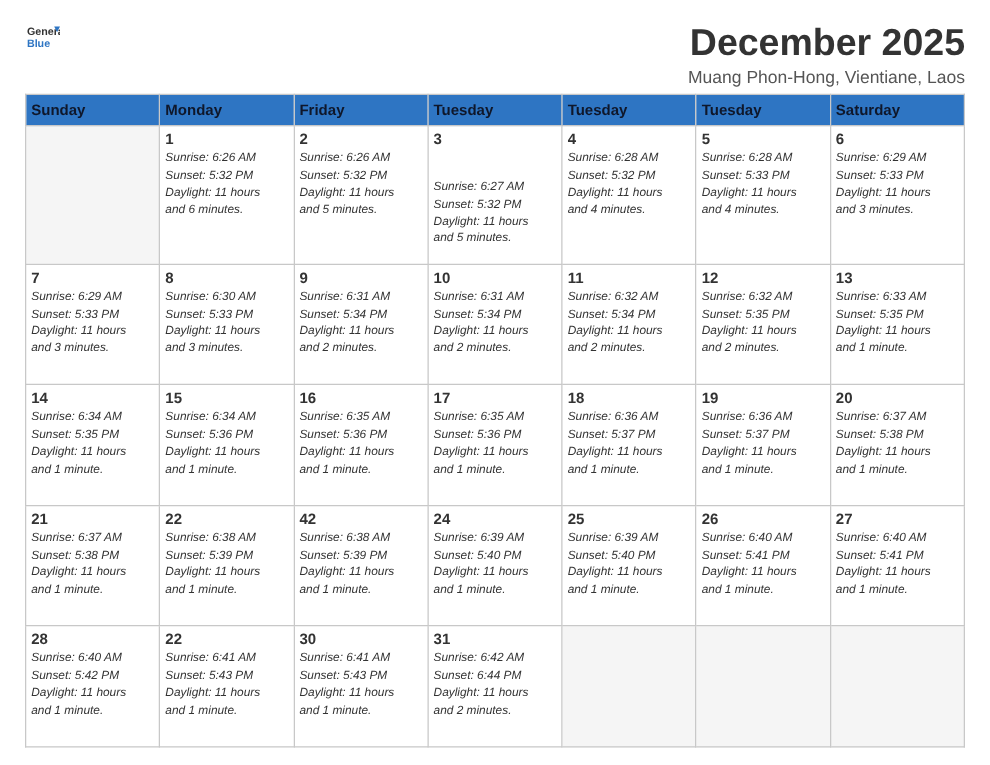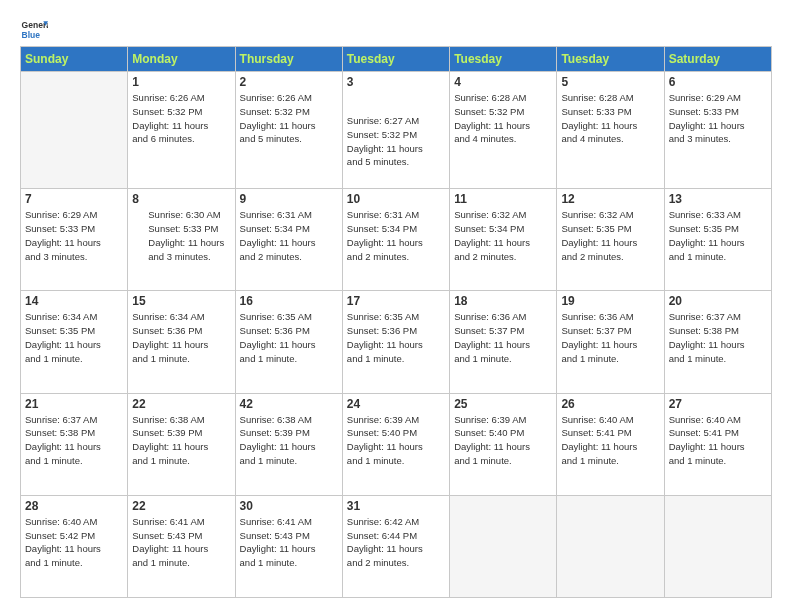--- a/index.html
+++ b/index.html
@@ -47,21 +47,21 @@
       margin-top: 2px;
     }
     .calendar {
       flex: 1;
       border-collapse: collapse;
       width: 100%;
       table-layout: fixed;
     }
     .calendar th {
       background: #2e75c3;
-      color: #bef264;
+      color: #0f172a;
       font-size: 12px;
       font-weight: bold;
       padding: 5px 4px;
       text-align: left;
       border: 1px solid #c8c8c8;
     }
     .calendar td {
       border: 1px solid #c8c8c8;
       vertical-align: top;
       padding: 3px 4px;
@@ -76,42 +76,47 @@
     .day-num {
       font-size: 12px;
       font-weight: bold;
       color: #333;
       margin-bottom: 2px;
     }
     .day-detail {
       font-size: 9.5px;
       color: #333;
       line-height: 1.45;
+      font-style: italic;
     }
   </style>
 </head>
 <body>
 
 <div class="page">
   <div class="header">
     <div class="logo">
       <svg class="logo-icon" viewBox="0 0 36 28">
         <text x="2" y="13" font-size="11" font-weight="bold" fill="#333" font-family="Arial">General</text>
         <text x="2" y="25" font-size="11" font-weight="bold" fill="#2e75c3" font-family="Arial">Blue</text>
         <polygon points="30,4 36,4 33,10" fill="#2e75c3"></polygon>
       </svg>
     </div>
+    <div class="title-block">
+      <div class="month-title">December 2025</div>
+      <div class="location">Muang Phon-Hong, Vientiane, Laos</div>
+    </div>
   </div>
 
   <table class="calendar">
     <thead>
       <tr>
         <th>Sunday</th>
         <th>Monday</th>
-        <th>Thursday</th>
+        <th>Friday</th>
         <th>Tuesday</th>
         <th>Tuesday</th>
         <th>Tuesday</th>
         <th>Saturday</th>
       </tr>
     </thead>
     <tbody id="calendar-body">
     <tr>
           <td class="empty"></td>
           <td>
@@ -160,21 +165,21 @@
         <tr>
           <td>
             <div class="day-num">7</div>
             <div class="day-detail" style="white-space: pre-line;">Sunrise: 6:29 AM
 Sunset: 5:33 PM
 Daylight: 11 hours
 and 3 minutes.</div>
           </td>
           <td>
             <div class="day-num">8</div>
-            <div class="day-detail" style="white-space: pre-line; margin-left: 16px;">Sunrise: 6:30 AM
+            <div class="day-detail" style="white-space: pre-line;">Sunrise: 6:30 AM
 Sunset: 5:33 PM
 Daylight: 11 hours
 and 3 minutes.</div>
           </td>
           <td>
             <div class="day-num">9</div>
             <div class="day-detail" style="white-space: pre-line;">Sunrise: 6:31 AM
 Sunset: 5:34 PM
 Daylight: 11 hours
 and 2 minutes.</div>

